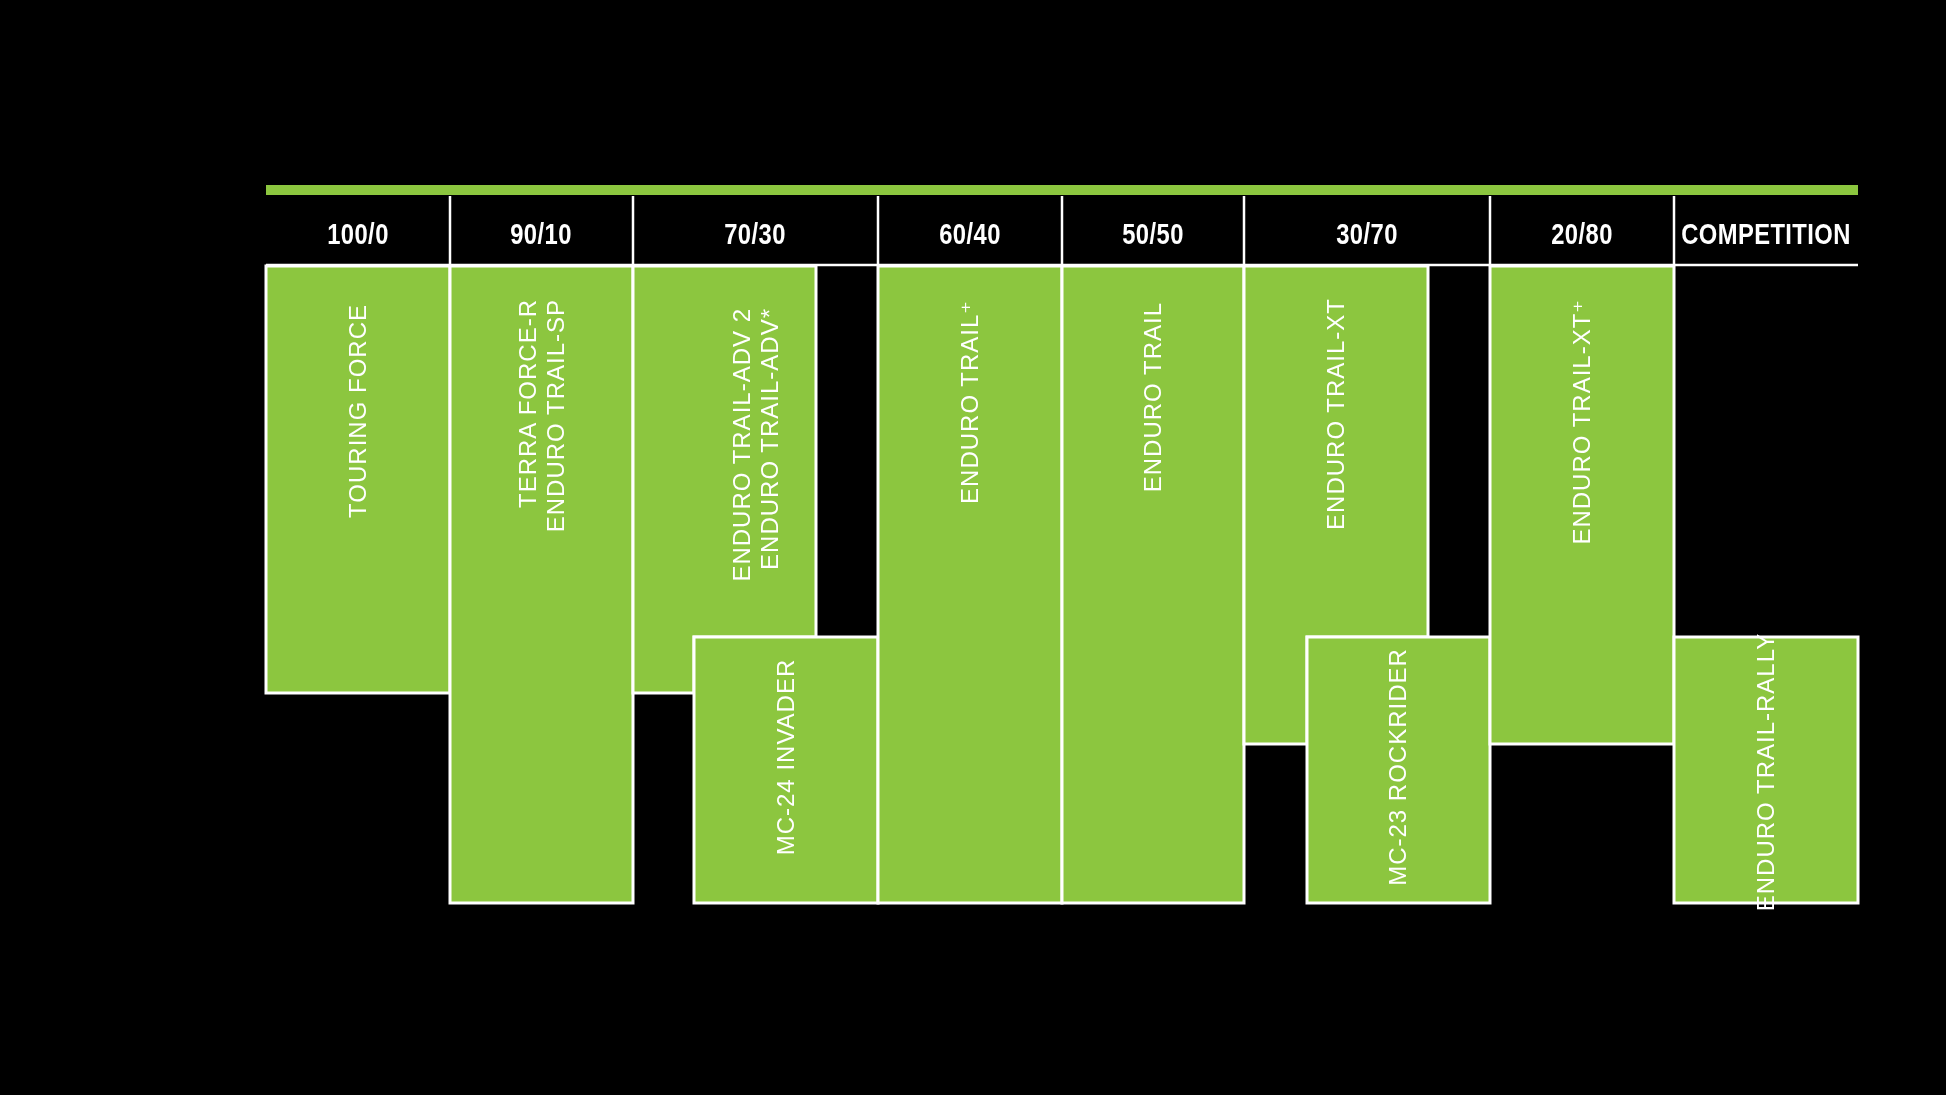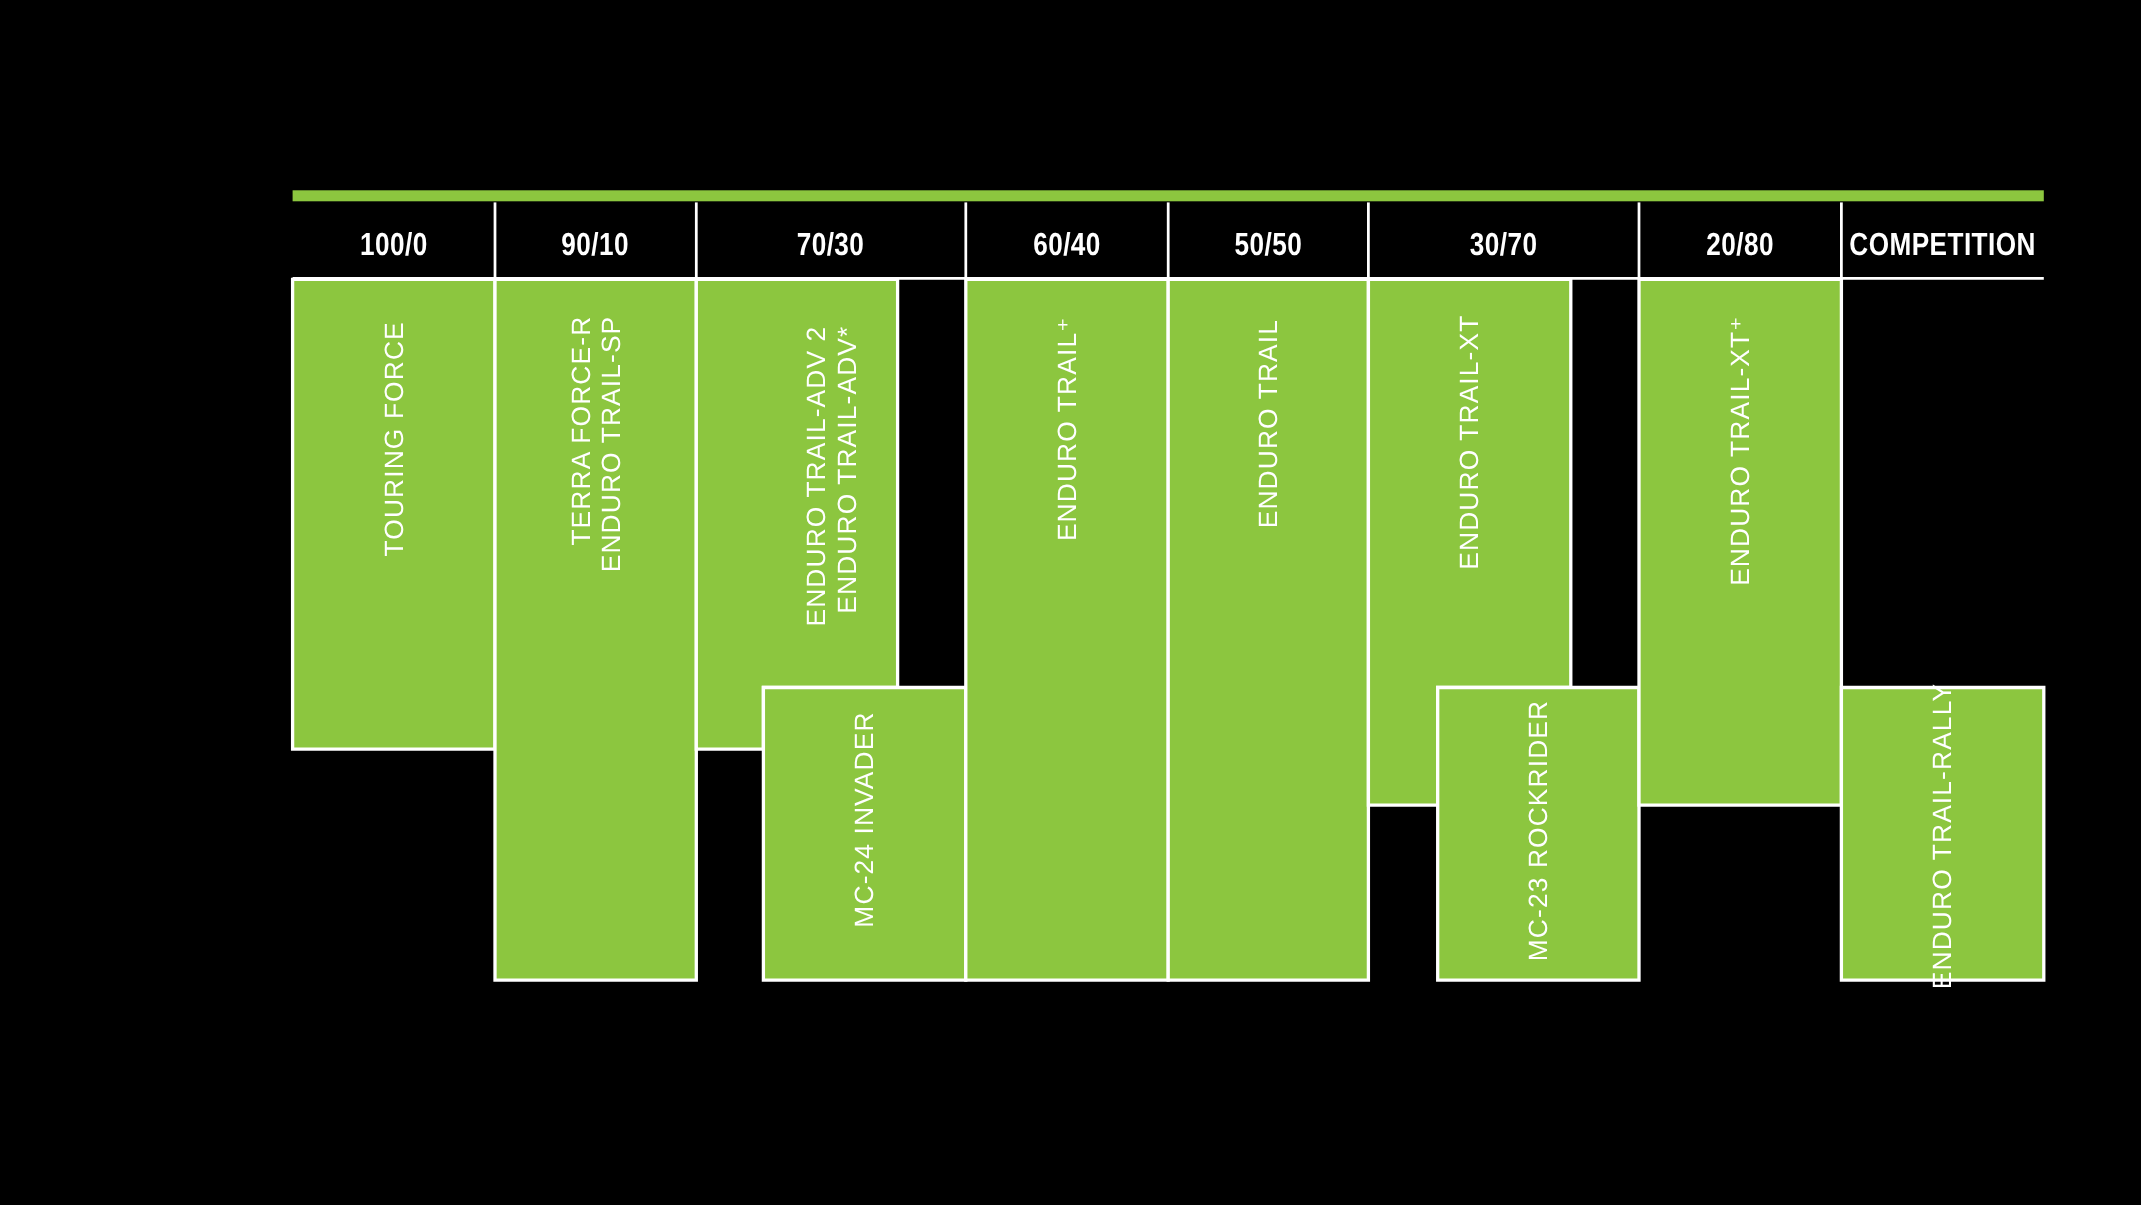--- a/index.html
+++ b/index.html
@@ -1,16 +1,16 @@
 <!DOCTYPE html>
 <html><head>
 <meta charset="utf-8">
 <style>
   html,body{margin:0;padding:0;background:#000;}
-  .stage{position:relative;width:1946px;height:957px;background:#000;overflow:hidden;}
+  .stage{position:relative;width:1946px;height:957px;background:#000;overflow:hidden;margin-top:12px;}
   svg{display:block;}
   .blk{fill:#8CC63F;stroke:#FFFFFF;stroke-width:3;}
   .sep{stroke:#FFFFFF;stroke-width:2.5;}
   .topline{stroke:#FFFFFF;stroke-width:2.5;}
   .bar{fill:#8CC63F;}
   .hdr{fill:#FFFFFF;font-family:"Liberation Sans","DejaVu Sans",sans-serif;
        font-weight:bold;font-size:29px;letter-spacing:0.5px;}
   .lbl{fill:#FFFFFF;font-family:"Liberation Sans","DejaVu Sans",sans-serif;
        font-weight:normal;font-size:24px;letter-spacing:1px;}
 </style>

